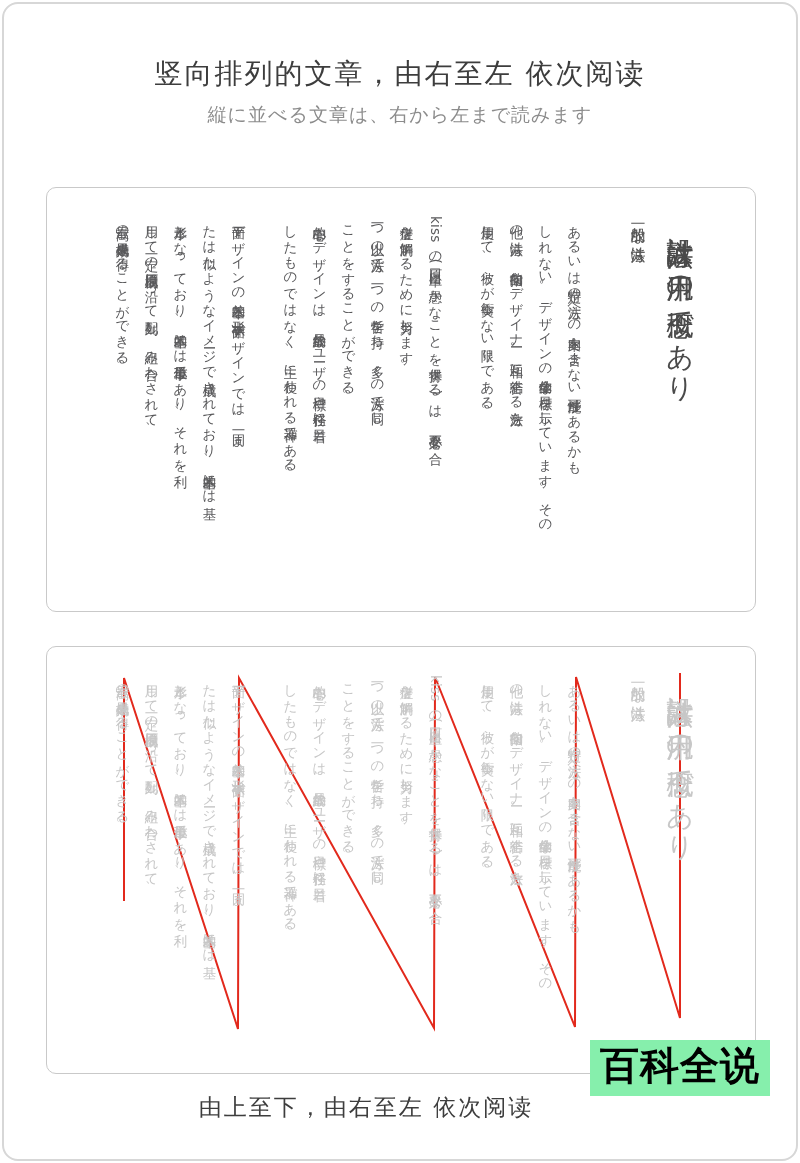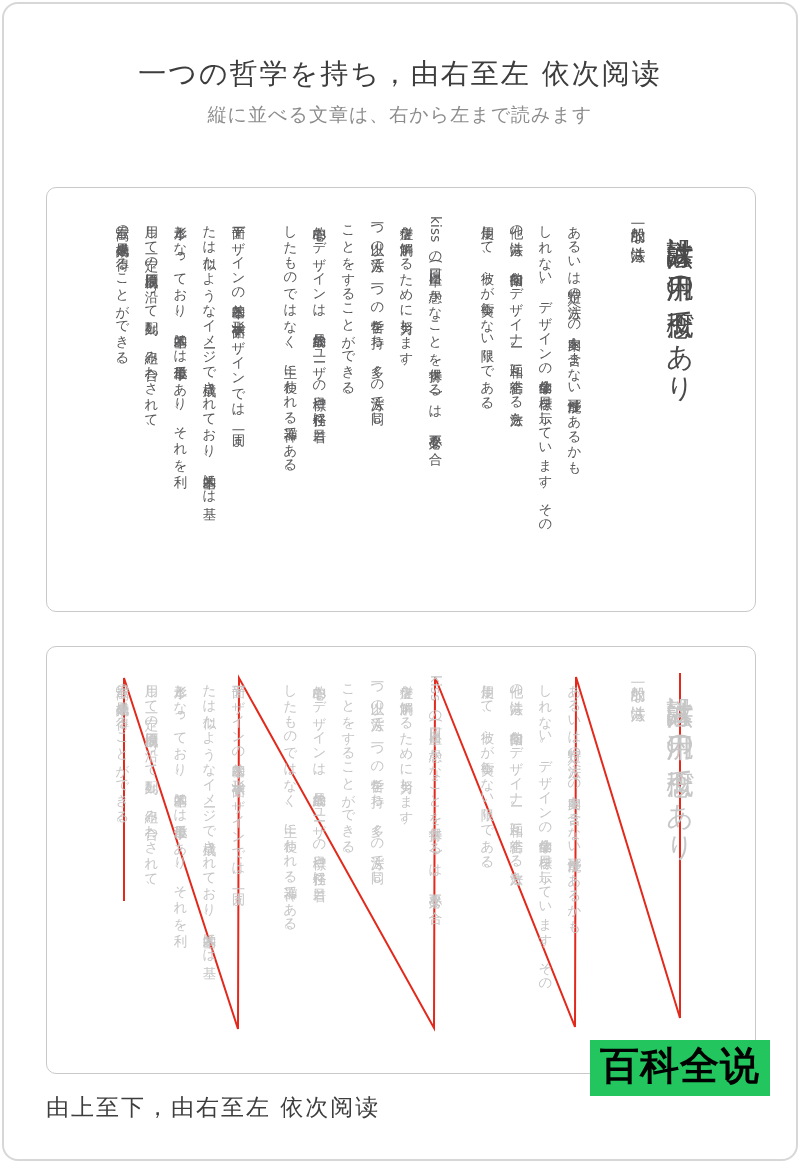--- a/index.html
+++ b/index.html
@@ -9,31 +9,31 @@
   .page-subtitle{position:absolute;top:102px;left:0;width:100%;text-align:center;font-size:19px;letter-spacing:1px;color:#8c8c8c;}
   .panel{position:absolute;left:46px;width:708px;border:1px solid #c9c9c9;border-radius:10px;background:#fff;}
   #panel-top{top:187px;height:423px;}
   #panel-bottom{top:646px;height:426px;}
   .vcol{position:absolute;top:28px;writing-mode:vertical-rl;text-orientation:mixed;white-space:nowrap;transform:translateX(-50%);}
   .vcol.body{font-size:13.5px;line-height:20px;letter-spacing:0.2px;color:#59595b;}
   .vcol.subhead{font-size:15px;line-height:22px;letter-spacing:0.6px;color:#565656;}
   .vcol.heading{font-size:27px;line-height:36px;letter-spacing:1.5px;color:#4a4a4a;}
   .vcol.faded{color:#c7c7c7;}
   .zigzag-svg{position:absolute;left:0;top:0;width:708px;height:426px;overflow:visible;}
-  .footer-caption{position:absolute;top:1092px;left:46px;width:640px;font-size:23px;letter-spacing:2px;color:#3d3d3d;}
-  .logo-box{position:absolute;left:590px;top:1040px;width:180px;background:#22c55e;text-align:center;padding:2px 0 6px 0;}
+  .footer-caption{position:absolute;top:1092px;left:46px;width:640px;text-align:center;font-size:23px;letter-spacing:2px;color:#3d3d3d;}
+  .logo-box{position:absolute;left:590px;top:1040px;width:180px;background:#86efac;text-align:center;padding:2px 0 6px 0;}
   .logo-name{font-size:39px;font-weight:bold;letter-spacing:1px;line-height:48px;}
   .logo-tagline{font-size:22px;letter-spacing:1px;margin-top:1px;}
 </style>
 </head>
 <body>
 
 <div class="page-frame"></div>
 
-<div class="page-title">一つの哲学を持ち，由右至左 依次阅读</div>
+<div class="page-title">竖向排列的文章，由右至左 依次阅读</div>
 <div class="page-subtitle">縦に並べる文章は、右から左まで読みます</div>
 
 <div class="panel" id="panel-top">
     <div class="vcol heading" style="left: 633px;">設計方法は汎用の概念であり</div>
     <div class="vcol subhead" style="left: 591px;">一般的な方法は</div>
     <div class="vcol body" style="left: 528px;">あるいは特定の方法への案内を含まない可能性があるかも</div>
     <div class="vcol body" style="left: 499px;">しれない。デザインの全体的な目標を示しています。その</div>
     <div class="vcol body" style="left: 470px;">他の方法は、指向的なデザイナー。相互に結合する方法を</div>
     <div class="vcol body" style="left: 441px;">使用して、彼らが衝突しない限りである。</div>
     <div class="vcol body" style="left: 389px;">kissの原口(口単に愚かなことを保持する)は、不必要な合</div>

